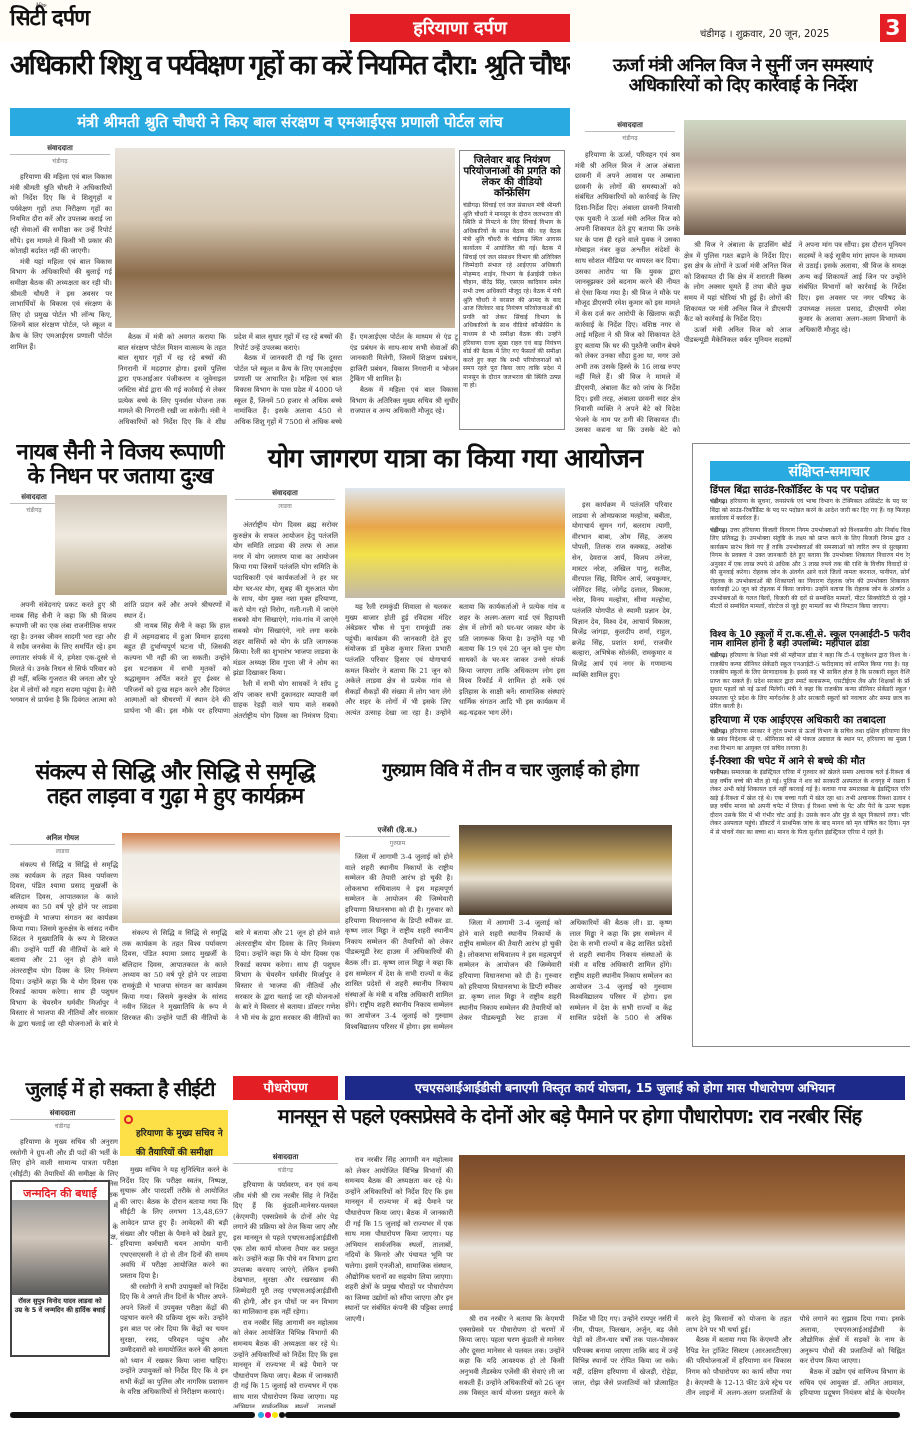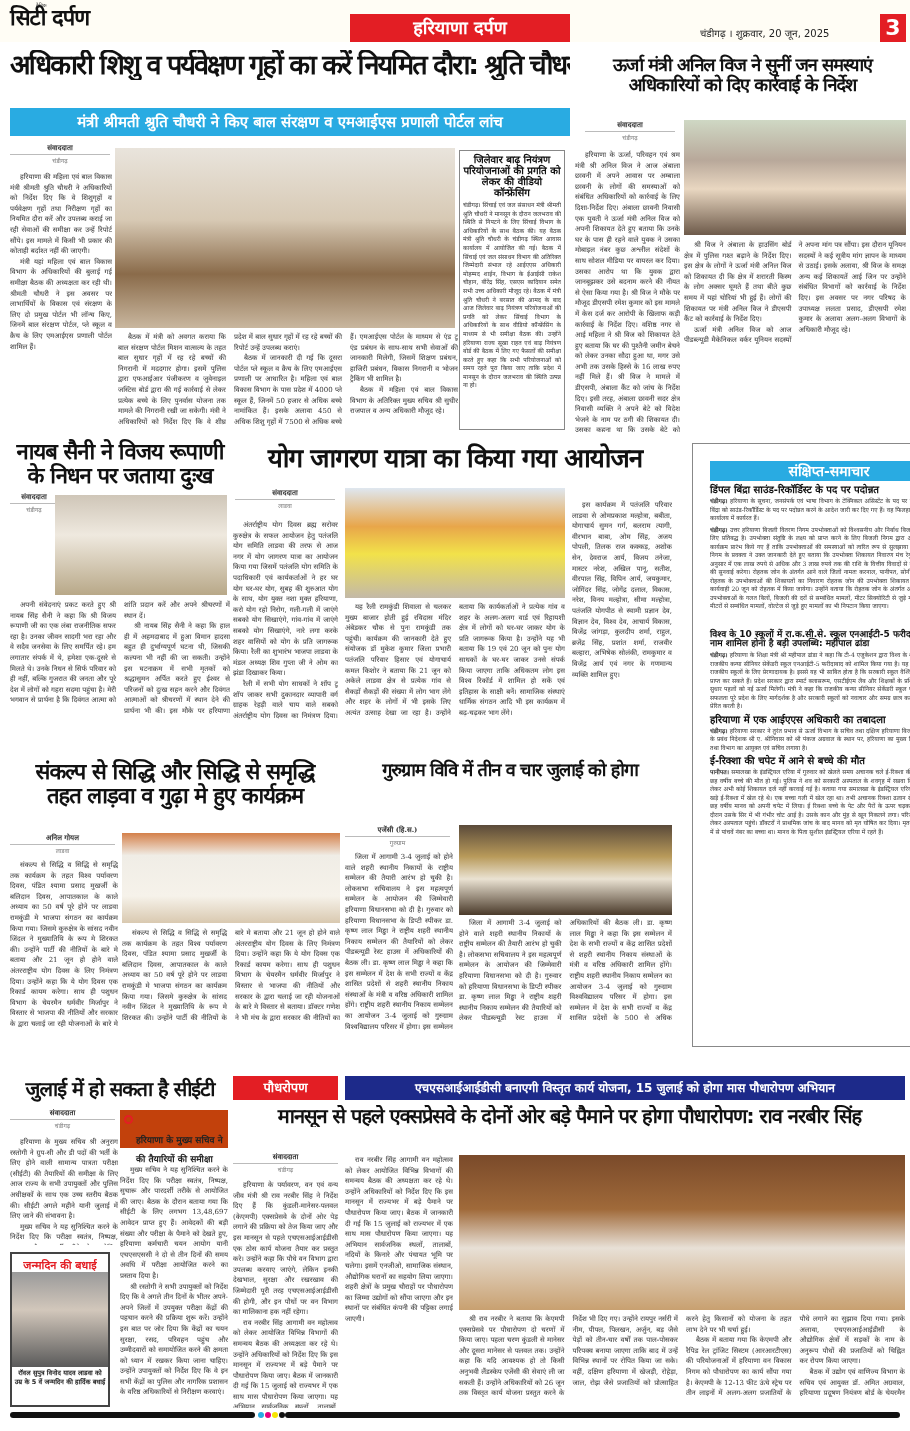--- a/index.html
+++ b/index.html
@@ -156,34 +156,34 @@
 </div>
 <div class="abs txt" style="left:459px;top:918px;width:213px;height:114px;column-count:2;column-gap:8px">
   <p>जिला में आगामी 3-4 जुलाई को होने वाले शहरी स्थानीय निकायों के राष्ट्रीय सम्मेलन की तैयारी आरंभ हो चुकी है। लोकसभा सचिवालय ने इस महत्वपूर्ण सम्मेलन के आयोजन की जिम्मेवारी हरियाणा विधानसभा को दी है। गुरुवार को हरियाणा विधानसभा के डिप्टी स्पीकर डा. कृष्ण लाल मिड्ढा ने राष्ट्रीय शहरी स्थानीय निकाय सम्मेलन की तैयारियों को लेकर पीडब्ल्यूडी रेस्ट हाउस में अधिकारियों की बैठक ली। डा. कृष्ण लाल मिड्ढा ने कहा कि इस सम्मेलन में देश के सभी राज्यों व केंद्र शासित प्रदेशों से शहरी स्थानीय निकाय संस्थाओं के मंत्री व वरिष्ठ अधिकारी शामिल होंगे। राष्ट्रीय शहरी स्थानीय निकाय सम्मेलन का आयोजन 3-4 जुलाई को गुरुग्राम विश्वविद्यालय परिसर में होगा। इस सम्मेलन में देश के सभी राज्यों व केंद्र शासित प्रदेशों के 500 से अधिक डेलिगेट्स भागीदारी करेंगे। इस सम्मेलन के लिए डेलिगेट्स का आगमन दो जुलाई को होगा, ऐसे में सभी के ठहरने की व्यवस्था गुरुग्राम में की जाएगी। उन्होंने डेलिगेट्स के स्वागत, ठहरने, आयोजन स्थल तक आवागमन, सम्मेलन के लिए पंजीकरण, राउंड द क्लॉक स्वास्थ्य सुविधाएं, यातायात प्रबंधन व सुरक्षा सहित अन्य इंतजामों को लेकर जिला प्रशासन गुरुग्राम के अधिकारियों को आवश्यक दिशा निर्देश दिए। विधानसभा उपाध्यक्ष ने बताया कि लोकसभा सचिवालय से मिली जानकारी के अनुसार गुरुग्राम विश्वविद्यालय के मुख्य सभागार में उद्घाटन व समापन सत्र आयोजित होंगे। परिसर में ही पांच अलग-अलग थीम पर आधारित डेलिगेट्स के लिए विशेष सत्र आयोजित किए जाएंगे। आयोजन स्थल पर सांस्कृतिक कार्यक्रमों के आयोजन व व्यापक प्रचार-प्रसार सूचना, जनसंपर्क एवं भाषा विभाग, हरियाणा द्वारा की जाएगी। सूचना, जनसंपर्क एवं भाषा विभाग, हरियाणा के महानिदेशक के. मकरंद पांडुरंग वीडियो कांफ्रेंस के माध्यम से बैठक में शामिल हुए। उन्होंने विभिन्न व्यवस्थाओं को लेकर विभाग की तैयारियों से आयोजन समिति को अवगत कराया।</p>
 </div>
 
 <div class="abs hd" style="left:10px;top:1078px;width:220px;font-size:20px;text-align:center">जुलाई में हो सकता है सीईटी</div>
 <div class="abs by" style="left:10px;top:1108px;width:105px">
   <div class="n">संवाददाता</div>
   <div class="p">चंडीगढ़</div>
 </div>
-<div class="abs" style="left:120px;top:1110px;width:108px;height:38px;background:#c2410c;padding:18px 3px 3px 16px">
+<div class="abs" style="left:120px;top:1110px;width:108px;height:46px;background:#fde047;padding:11px 3px 3px 16px">
   <span class="abs" style="left:4px;top:5px;width:9px;height:9px;border:2px solid #e31e24;border-radius:50%"></span>
   <span style="font-size:9px;font-weight:bold;line-height:12px">हरियाणा के मुख्य सचिव ने की तैयारियों की समीक्षा</span>
 </div>
 <div class="abs txt" style="left:10px;top:1137px;width:108px;height:108px">
   <p>हरियाणा के मुख्य सचिव श्री अनुराग रस्तोगी ने ग्रुप-सी और डी पदों की भर्ती के लिए होने वाली सामान्य पात्रता परीक्षा (सीईटी) की तैयारियों की समीक्षा के लिए आज राज्य के सभी उपायुक्तों और पुलिस अधीक्षकों के साथ एक उच्च स्तरीय बैठक की। सीईटी अगले महीने यानी जुलाई में लिए जाने की संभावना है।</p>
   <p>मुख्य सचिव ने यह सुनिश्चित करने के निर्देश दिए कि परीक्षा स्वतंत्र, निष्पक्ष, सुचारू और पारदर्शी तरीके से आयोजित की जाए। बैठक के दौरान बताया गया कि सीईटी के लिए लगभग 13,48,697 आवेदन प्राप्त हुए हैं। आवेदकों की बड़ी संख्या और परीक्षा के पैमाने को देखते हुए, हरियाणा कर्मचारी चयन आयोग यानी एचएसएससी ने दो से तीन दिनों की समय अवधि में परीक्षा आयोजित करने का प्रस्ताव दिया है।</p>
 </div>
 <div class="abs txt" style="left:120px;top:1165px;width:108px;height:240px">
   <p>मुख्य सचिव ने यह सुनिश्चित करने के निर्देश दिए कि परीक्षा स्वतंत्र, निष्पक्ष, सुचारू और पारदर्शी तरीके से आयोजित की जाए। बैठक के दौरान बताया गया कि सीईटी के लिए लगभग 13,48,697 आवेदन प्राप्त हुए हैं। आवेदकों की बड़ी संख्या और परीक्षा के पैमाने को देखते हुए, हरियाणा कर्मचारी चयन आयोग यानी एचएसएससी ने दो से तीन दिनों की समय अवधि में परीक्षा आयोजित करने का प्रस्ताव दिया है।</p>
   <p>श्री रस्तोगी ने सभी उपायुक्तों को निर्देश दिए कि वे अगले तीन दिनों के भीतर अपने-अपने जिलों में उपयुक्त परीक्षा केंद्रों की पहचान करने की प्रक्रिया शुरू करें। उन्होंने इस बात पर जोर दिया कि केंद्रों का चयन सुरक्षा, रसद, परिवहन पहुंच और उम्मीदवारों को समायोजित करने की क्षमता को ध्यान में रखकर किया जाना चाहिए। उन्होंने उपायुक्तों को निर्देश दिए कि वे इन सभी केंद्रों का पुलिस और नागरिक प्रशासन के वरिष्ठ अधिकारियों से निरीक्षण करवाएं।</p>
 </div>
 
-<div class="abs" style="left:10px;top:1252px;width:100px;height:155px;background:#fff;border:2px solid #444">
+<div class="abs" style="left:10px;top:1180px;width:100px;height:177px;background:#fff;border:2px solid #444">
   <div style="color:#e31e24;font-weight:bold;font-size:11px;text-align:center;padding-top:3px;height:18px">जन्मदिन की बधाई</div>
   <div class="photo ph-kid" style="width:96px;height:95px"></div>
   <div style="font-size:6.5px;font-weight:bold;text-align:center;line-height:9px;padding:2px;background:#fff">रॉवल सुपुत्र विनोद यादव लाडवा को उम्र के 5 वें जन्मदिन की हार्दिक बधाई</div>
 </div>
 
 <div class="abs" style="left:233px;top:1076px;width:105px;height:24px;background:#e31e24;color:#fff;text-align:center;font-weight:bold;font-size:13px;line-height:24px">
   <span>पौधरोपण</span>
 </div>
 <div class="abs" style="left:345px;top:1076px;width:560px;height:24px;background:#1d2a8a;color:#fff;font-weight:bold;font-size:12px;line-height:24px;text-align:center;white-space:nowrap;overflow:hidden">
   <span>एचएसआईआईडीसी बनाएगी विस्तृत कार्य योजना, 15 जुलाई को होगा मास पौधारोपण अभियान</span>

